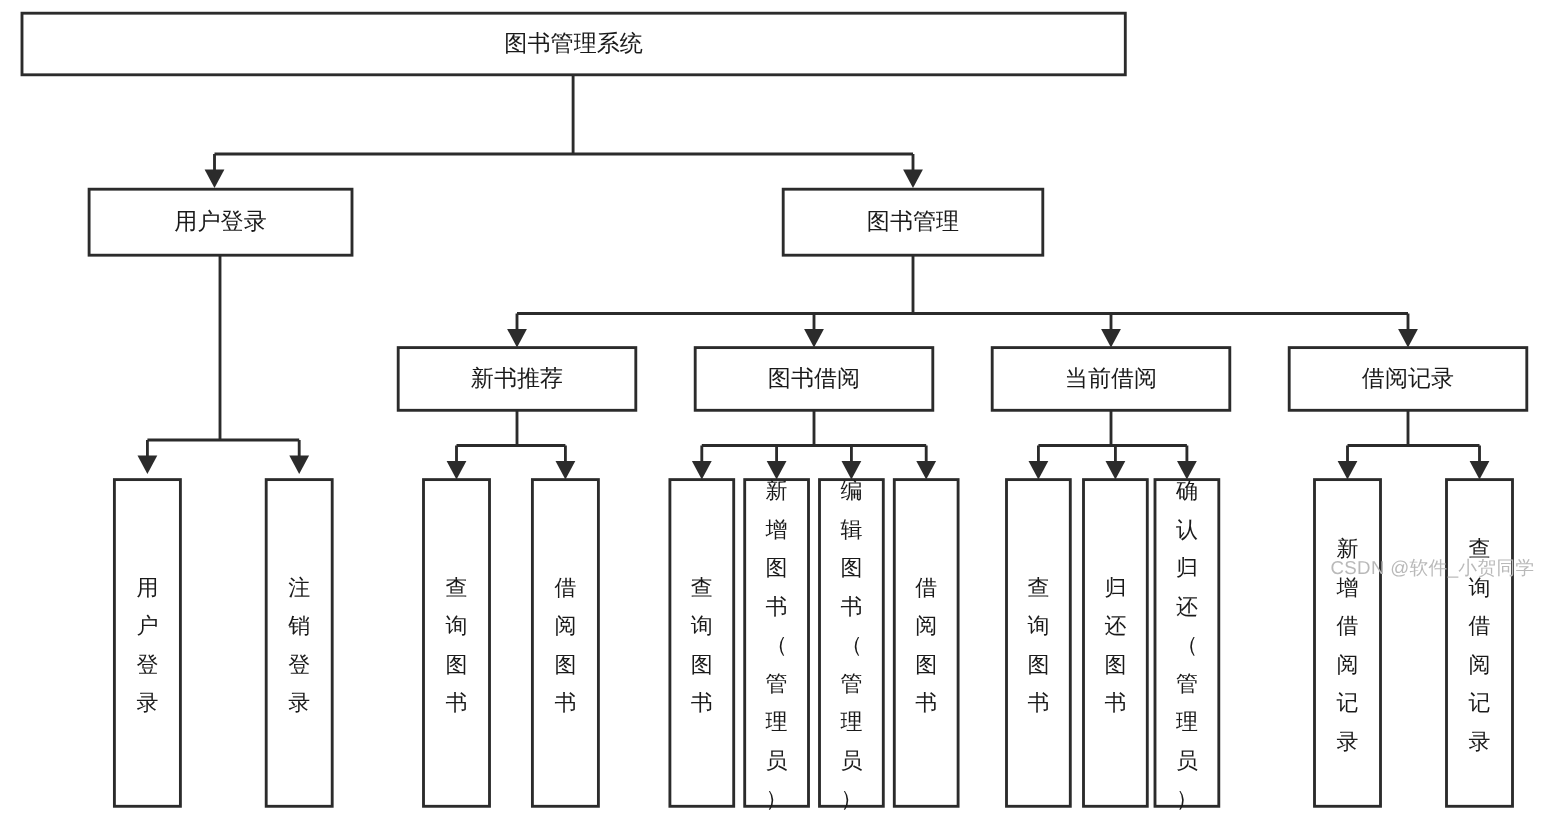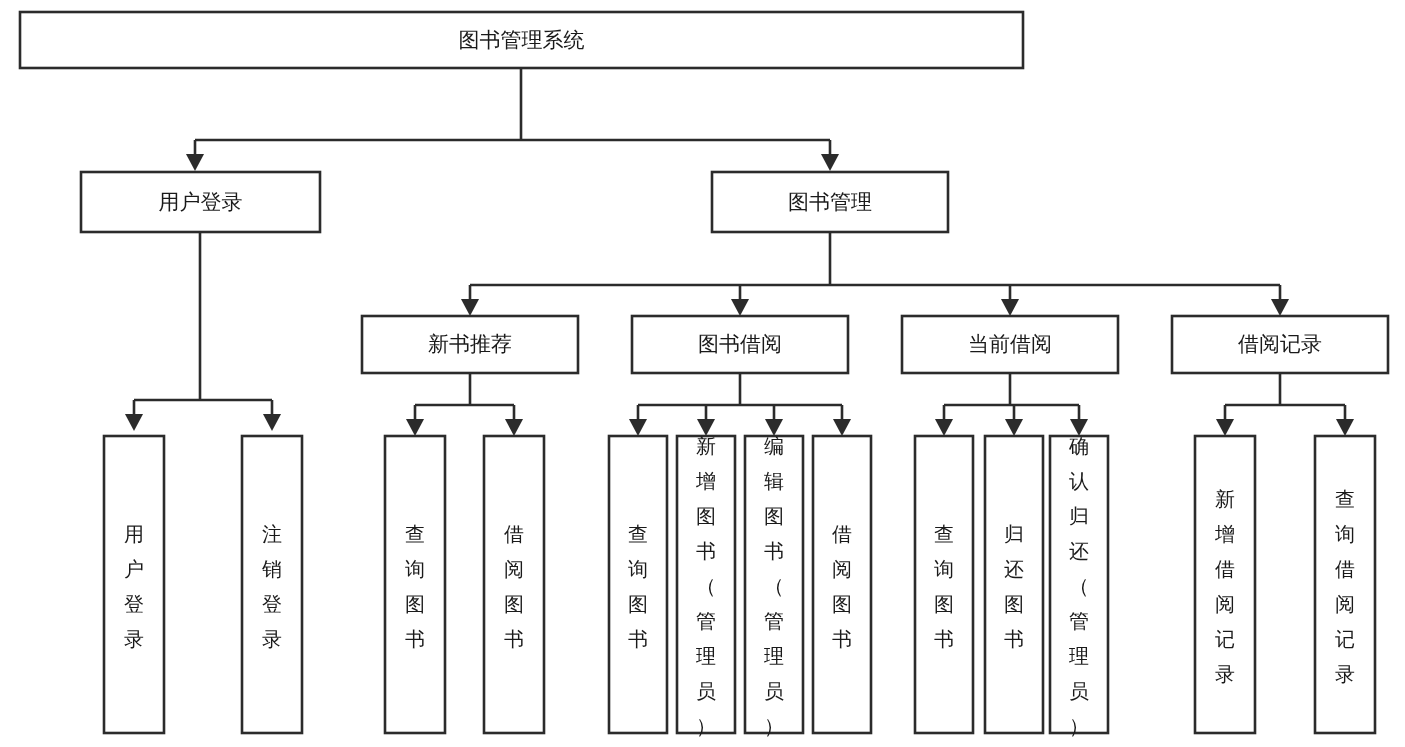--- a/index.html
+++ b/index.html
@@ -216,13 +216,14 @@
         <g>
           <rect x="1195" y="436" width="60" height="297" class="node-box"></rect>
           <text x="1225" y="505.5" class="node-label-v"><tspan x="1225" dy="0">新</tspan><tspan x="1225" dy="35">增</tspan><tspan x="1225" dy="35">借</tspan><tspan x="1225" dy="35">阅</tspan><tspan x="1225" dy="35">记</tspan><tspan x="1225" dy="35">录</tspan></text>
         </g>
         <g>
           <rect x="1315" y="436" width="60" height="297" class="node-box"></rect>
           <text x="1345" y="505.5" class="node-label-v"><tspan x="1345" dy="0">查</tspan><tspan x="1345" dy="35">询</tspan><tspan x="1345" dy="35">借</tspan><tspan x="1345" dy="35">阅</tspan><tspan x="1345" dy="35">记</tspan><tspan x="1345" dy="35">录</tspan></text>
         </g>
       </g>
   </svg>
+  <div class="watermark">CSDN @软件_小贺同学</div>
 </div>
 
 </body></html>

